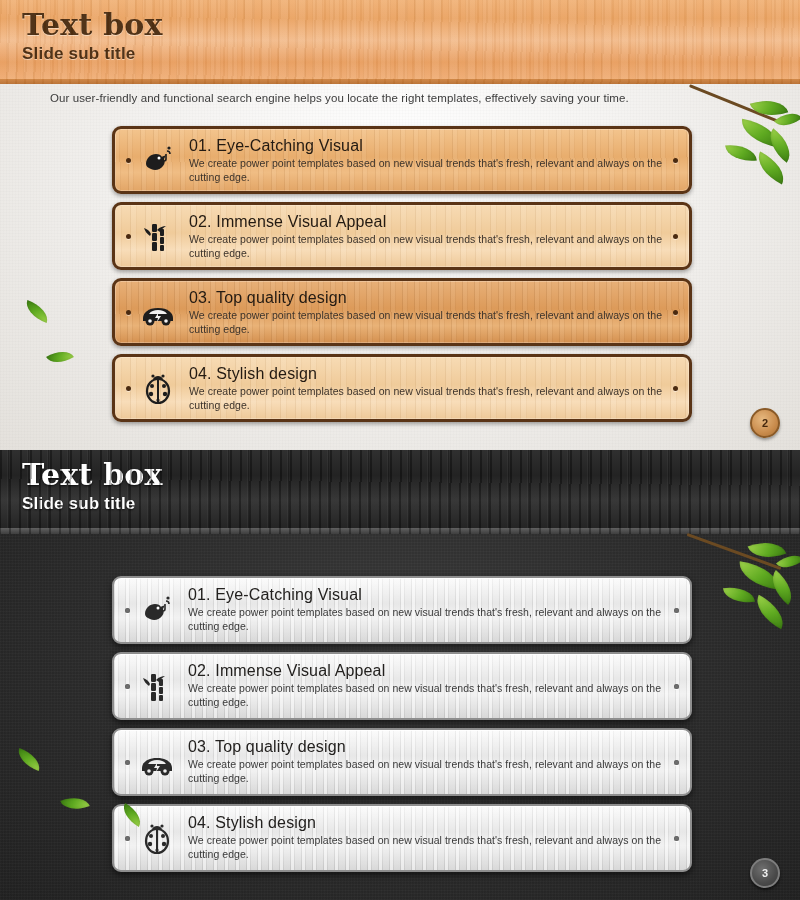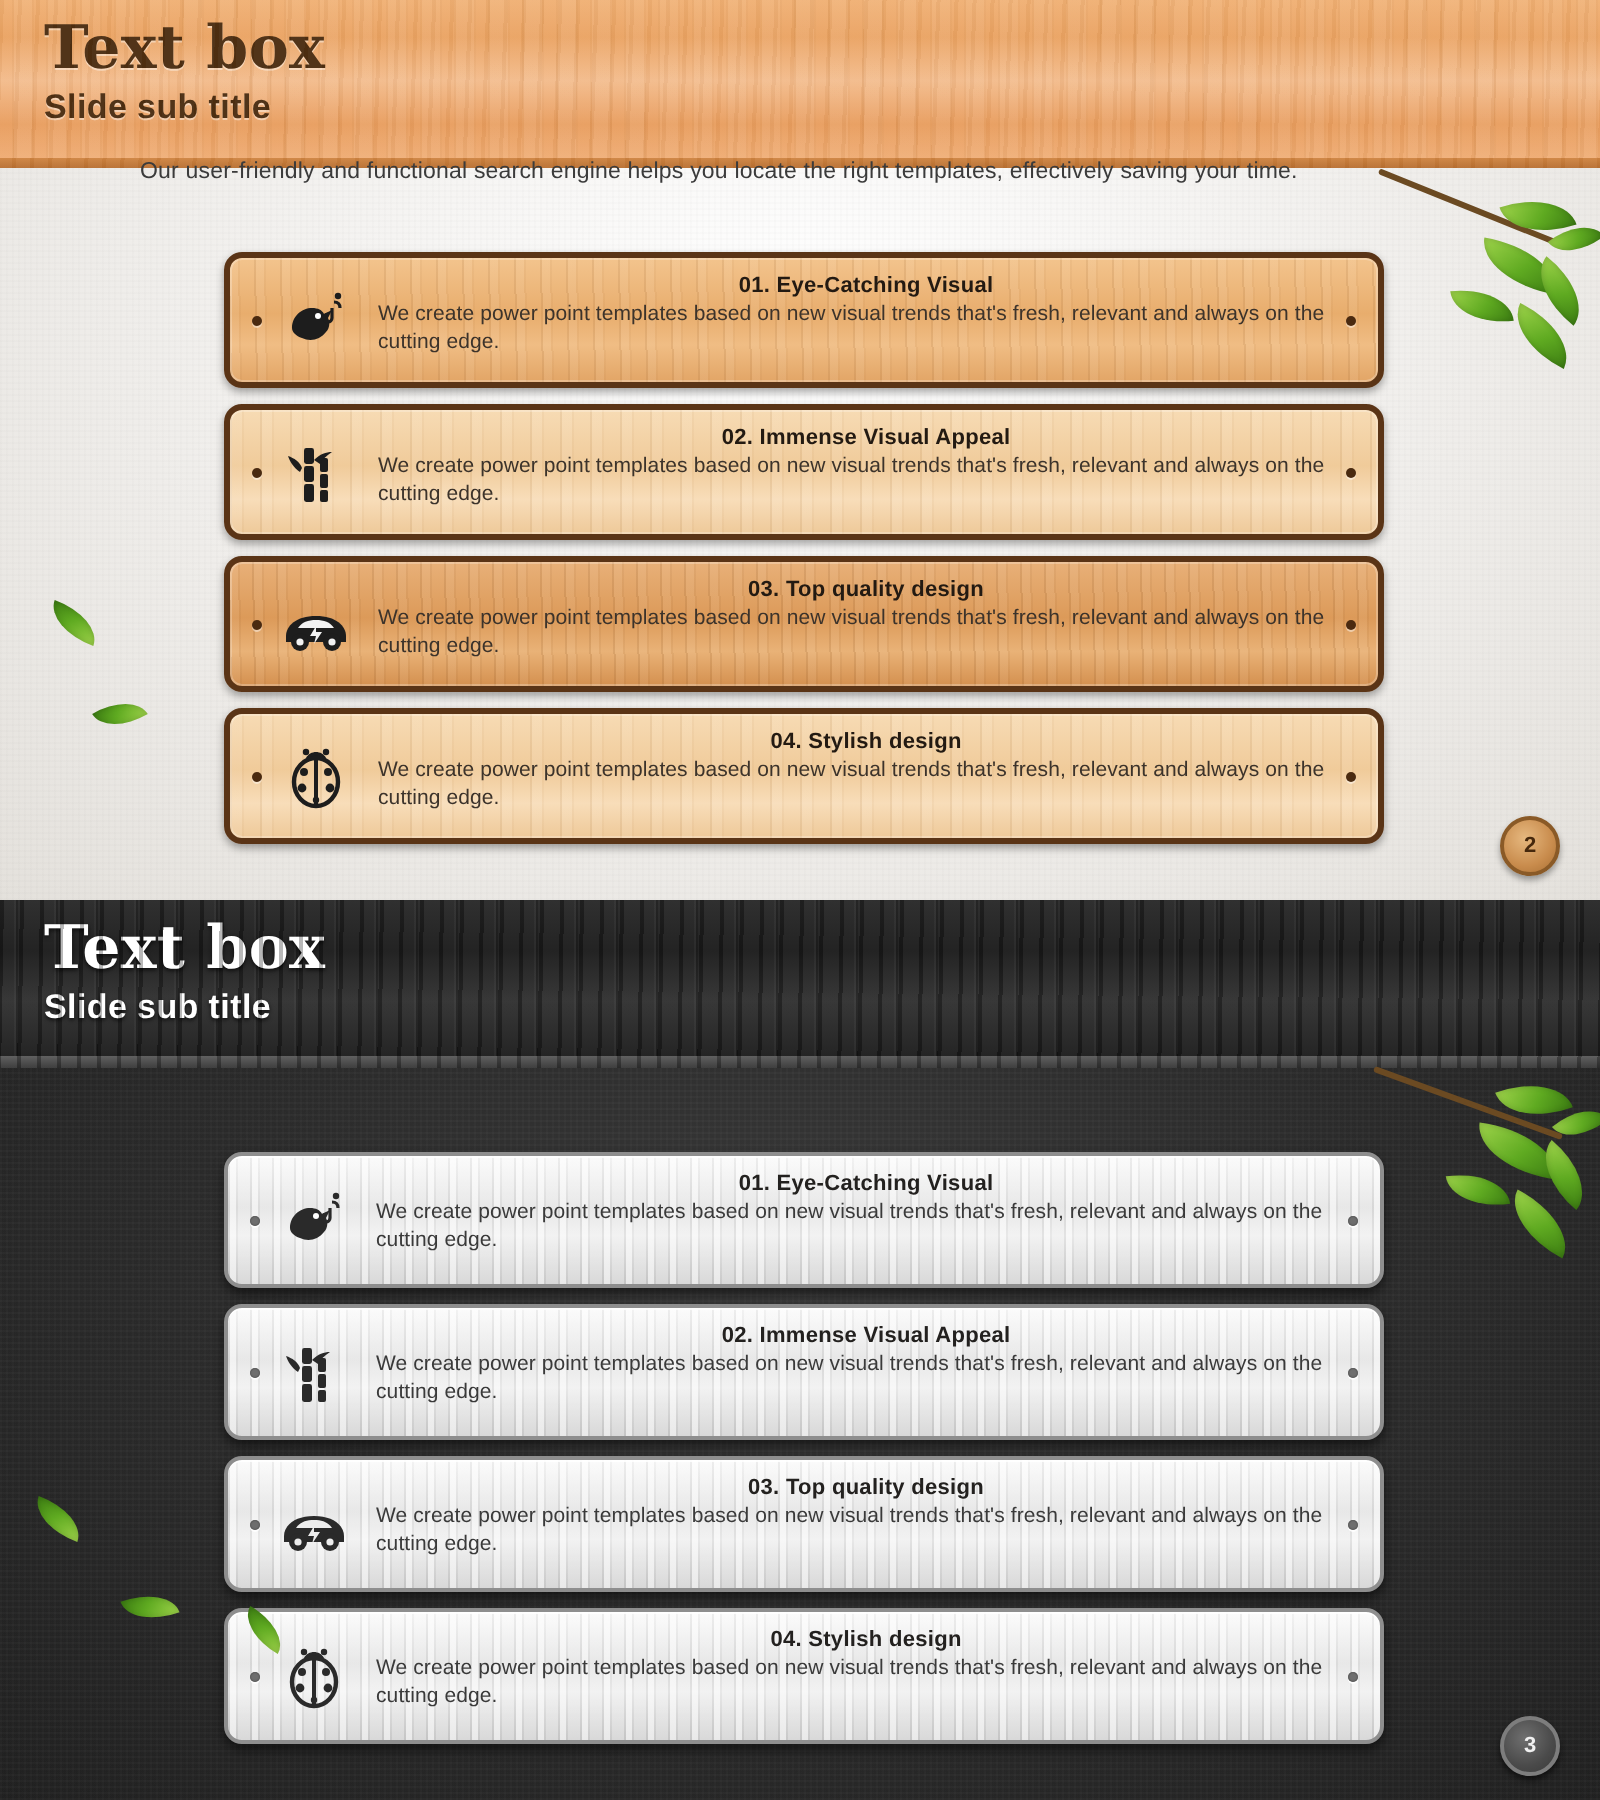--- a/index.html
+++ b/index.html
@@ -88,22 +88,22 @@
   .subtitle {
     position: absolute; left: 22px; top: 44px;
     font-weight: bold; font-size: 17px; letter-spacing: .2px;
   }
   .title-dark, .subtitle-dark { color: #ffffff; text-shadow: 0 1px 2px rgba(0,0,0,.8); }
   .title-light { color: #4a2c10; text-shadow: 0 1px 0 rgba(255,255,255,.45); }
   .subtitle-light { color: #4a2c10; text-shadow: 0 1px 0 rgba(255,255,255,.45); }
 
   
   .intro {
-    position: absolute; left: 50px; top: 80px; width: 700px;
-    font-size: 11.5px; color: #3b3b3b; letter-spacing: .1px; margin-left: 20px;
+    position: absolute; left: 50px; top: 92px; width: 700px;
+    font-size: 11.5px; color: #3b3b3b; letter-spacing: .1px;
   }
 
   
   .rows { position: absolute; left: 112px; top: 0; width: 580px; }
   .row {
     position: relative; width: 580px; height: 68px;
     border-radius: 9px;
     margin-bottom: 8px;
     padding: 8px 12px 8px 74px;
   }
@@ -163,23 +163,22 @@
   .screw-l { left: 11px; }
   .screw-r { right: 11px; }
 
   .row-icon {
     position: absolute; left: 24px; top: 50%; margin-top: -18px;
     width: 38px; height: 38px;
   }
   .row-icon svg { display: block; width: 38px; height: 38px; }
 
   .row-title {
-    font-size: 11px; font-weight: bold; color: #231a12; margin: 0 0 2px 0;
+    font-size: 16px; font-weight: normal; color: #231a12; margin: 0 0 2px 0;
     letter-spacing: .15px;
-    text-align: center;
   }
   .row-metal .row-title { color: #23211f; }
   .row-desc {
     font-size: 10.5px; line-height: 13.5px; color: #3c332b; letter-spacing: .05px;
   }
   .row-metal .row-desc { color: #3a3a3a; }
 
   
   .badge {
     position: absolute; right: 20px; bottom: 12px;

